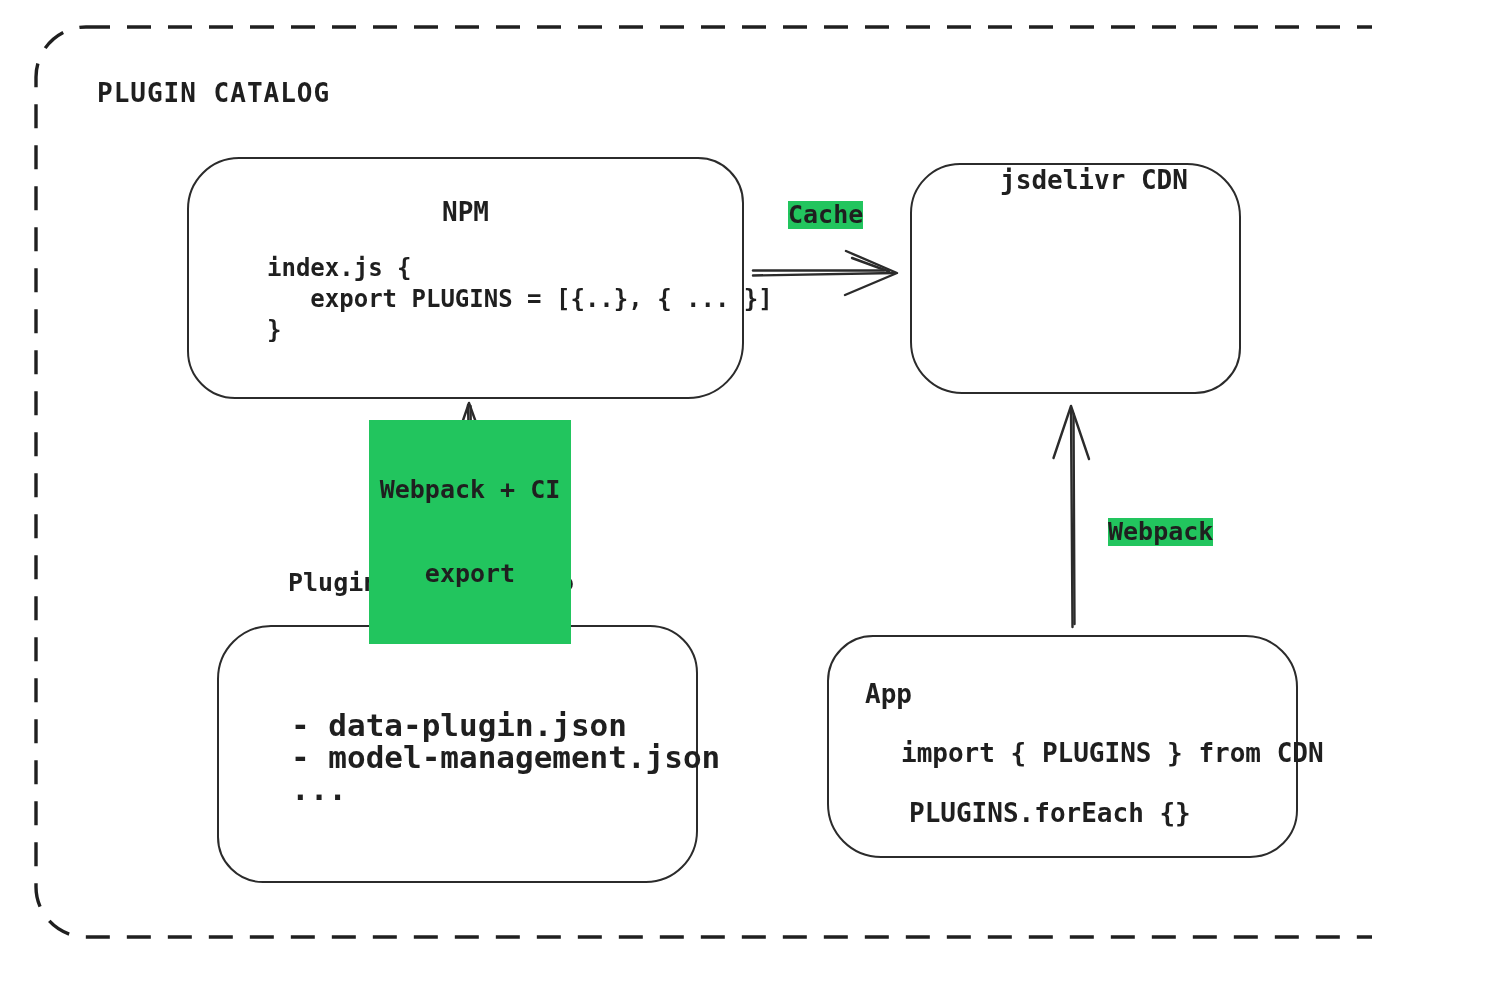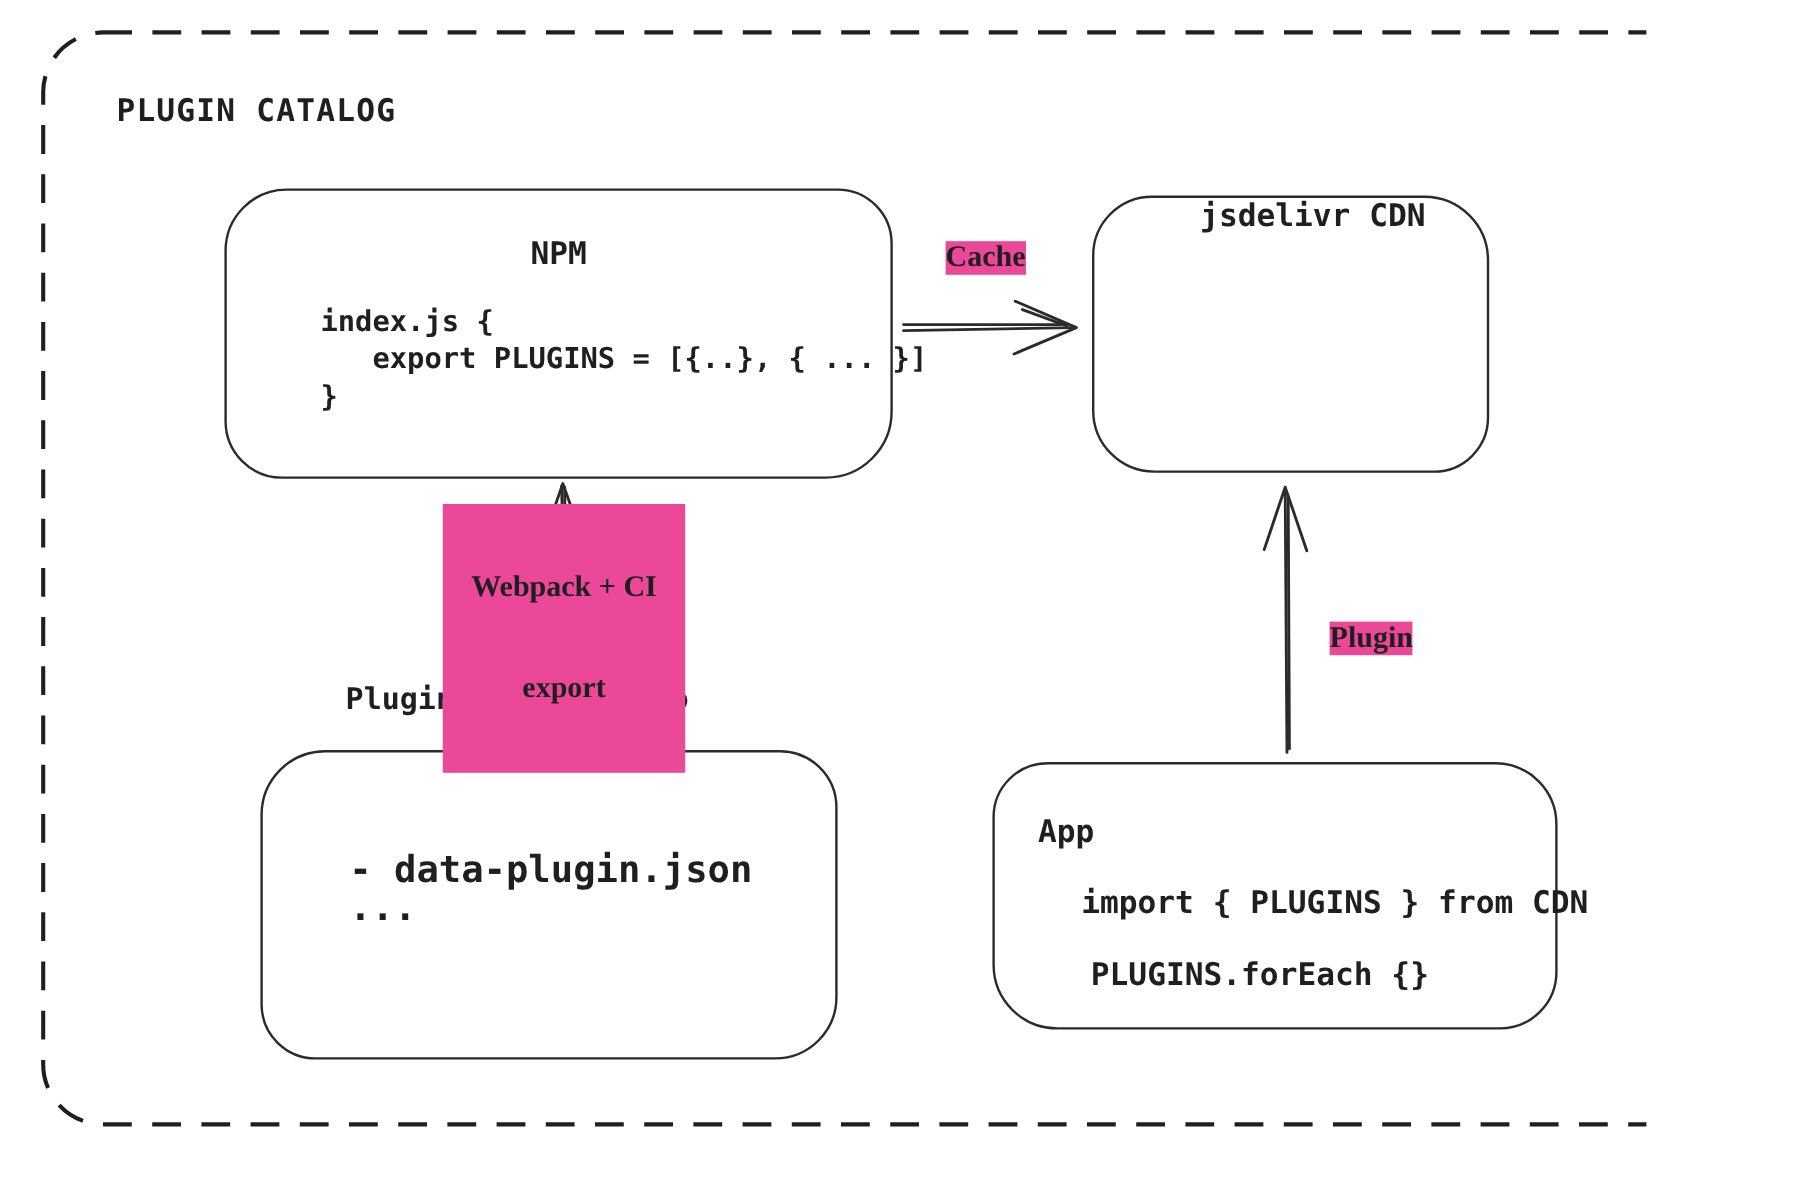--- a/index.html
+++ b/index.html
@@ -113,24 +113,23 @@
     position: absolute;
     left: 32px;
     top: 161px;
     font-size: 26px;
     line-height: 30px;
   }
   .edge-label {
     position: absolute;
     font-size: 25px;
     line-height: 28px;
-    background: #ec4899;
+    background: #22c55e;
     z-index: 5;
     white-space: pre;
-    font-family: Liberation Serif, serif;
   }
   .cache-label {
     left: 788px;
     top: 201px;
   }
   .build-label {
     left: 369px;
     top: 420px;
     width: 202px;
     text-align: center;
@@ -170,20 +169,21 @@
 
   <div class="node node-cdn">
     <div class="cdn-label">jsdelivr CDN</div>
   </div>
 
   <div class="repo-heading">Plugin Catalog Repo</div>
 
   <div class="node node-repo">
     <div class="repo-list">
       <div class="code-line">- data-plugin.json</div>
+      <div class="code-line">- model-management.json</div>
       <div class="code-line">...</div>
     </div>
   </div>
 
   <div class="node node-app">
     <div class="app-title">App</div>
     <div class="app-line-1 code-line">import { PLUGINS } from CDN</div>
     <div class="app-line-2 code-line">PLUGINS.forEach {}</div>
   </div>
 
@@ -209,15 +209,15 @@
       <path d="M1073.5 414 L1074.5 624"></path>
       <path d="M1053.5 458 L1071 406 L1089 459"></path>
     </g>
   </svg>
 
   <div class="edge-label cache-label">Cache</div>
   <div class="edge-label build-label">
     <div>Webpack + CI</div>
     <div>export</div>
   </div>
-  <div class="edge-label import-label">Plugin</div>
+  <div class="edge-label import-label">Webpack</div>
 
 </div>
 
 </body></html>

